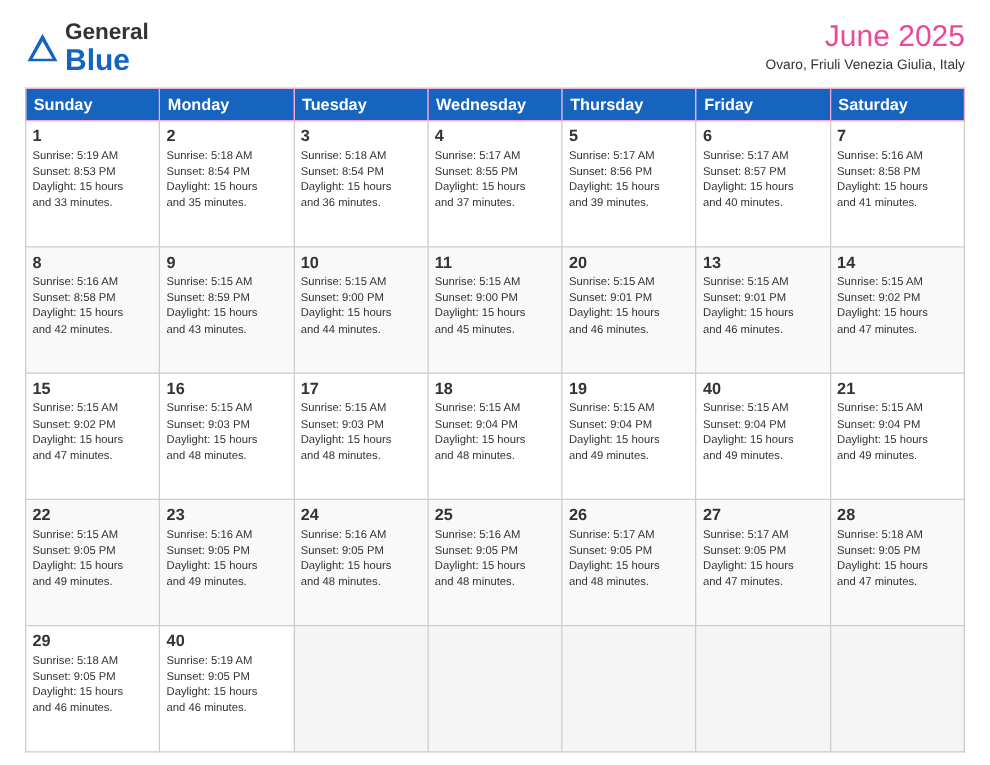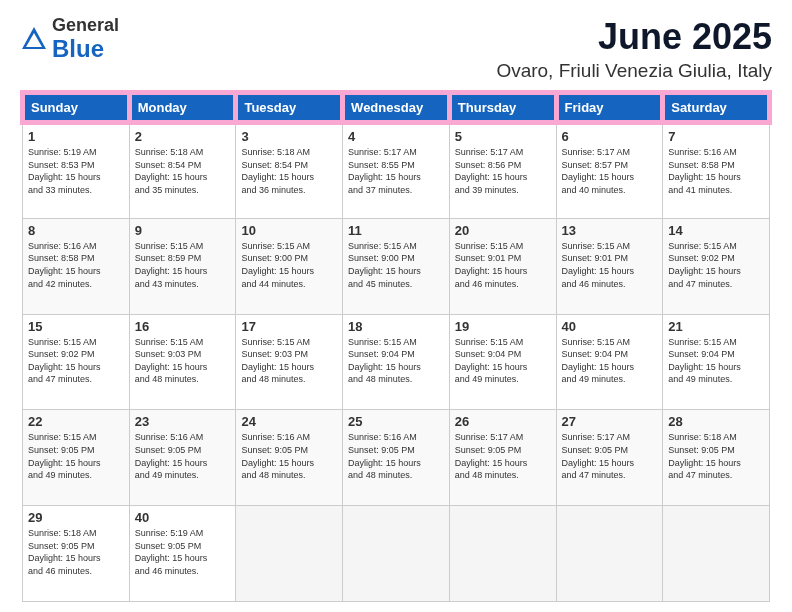--- a/index.html
+++ b/index.html
@@ -44,44 +44,44 @@
     }
     .logo-icon {
       width: 28px;
       height: 28px;
       margin-right: 4px;
     }
     .title-block {
       text-align: right;
     }
     .month-title {
-      font-size: 36px;
-      font-weight: bold;
-      color: #0f172a;
+      font-size: 24px;
+      font-weight: normal;
+      color: #ec4899;
     }
     .location {
-      font-size: 19px;
+      font-size: 11px;
       color: #333;
       margin-top: 2px;
     }
     .calendar {
       flex: 1;
       border: 1px solid #ccc;
       border-collapse: collapse;
       width: 100%;
       table-layout: fixed;
     }
     .calendar th {
       background-color: #1565c0;
       color: white;
       text-align: left;
       padding: 5px 6px;
       font-size: 13px;
       font-weight: bold;
-      border: 5px solid #f9a8d4;
+      border: 1px solid #f9a8d4;
     }
     .calendar td {
       border: 1px solid #ccc;
       vertical-align: top;
       padding: 4px 5px;
       font-size: 9.5px;
       color: #333;
       height: 85px;
       background: #fff;
     }

